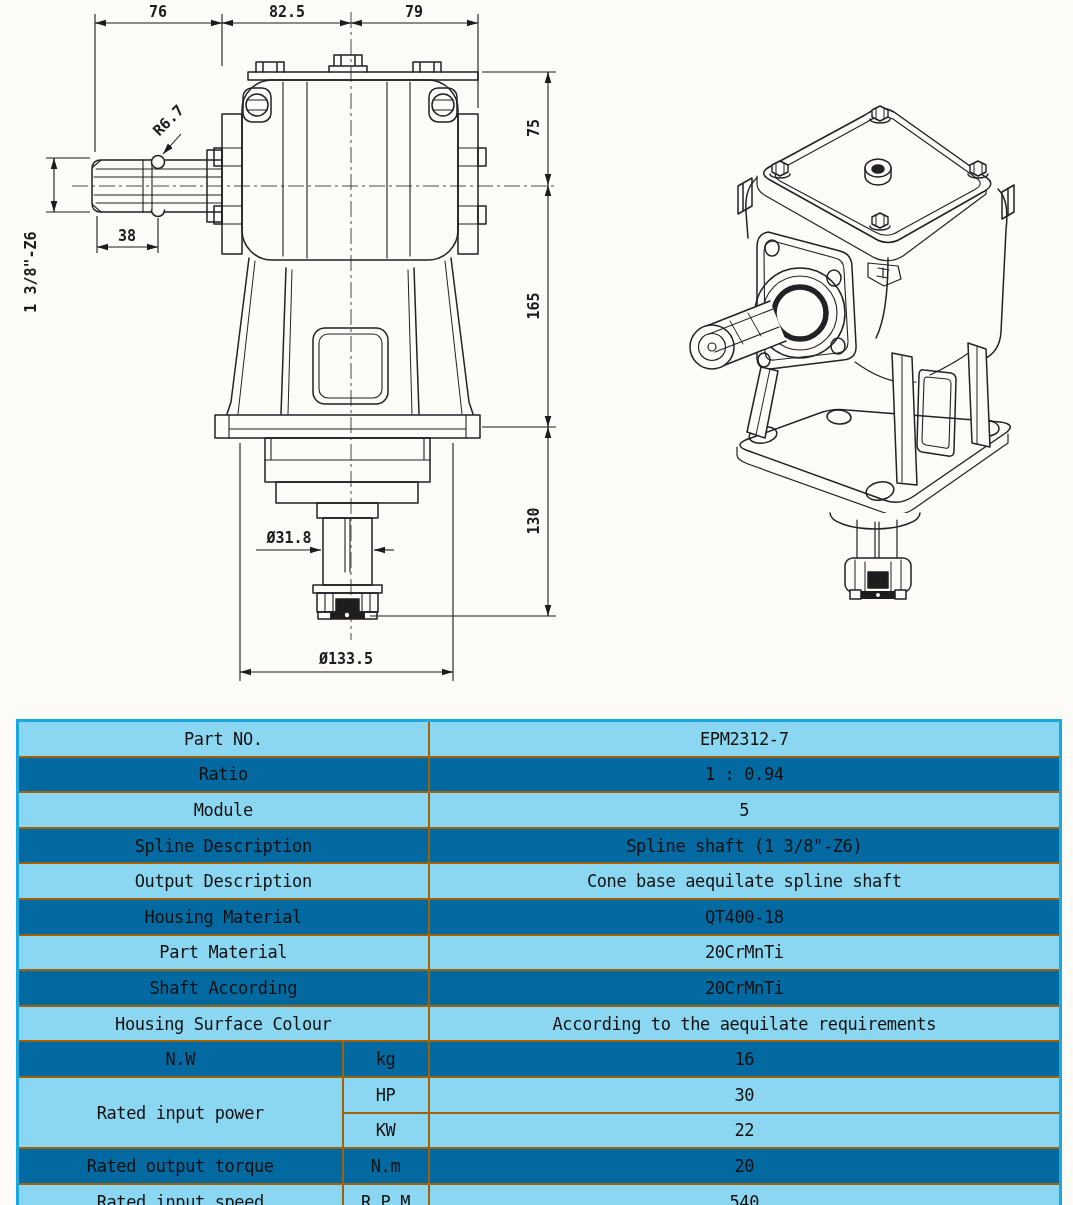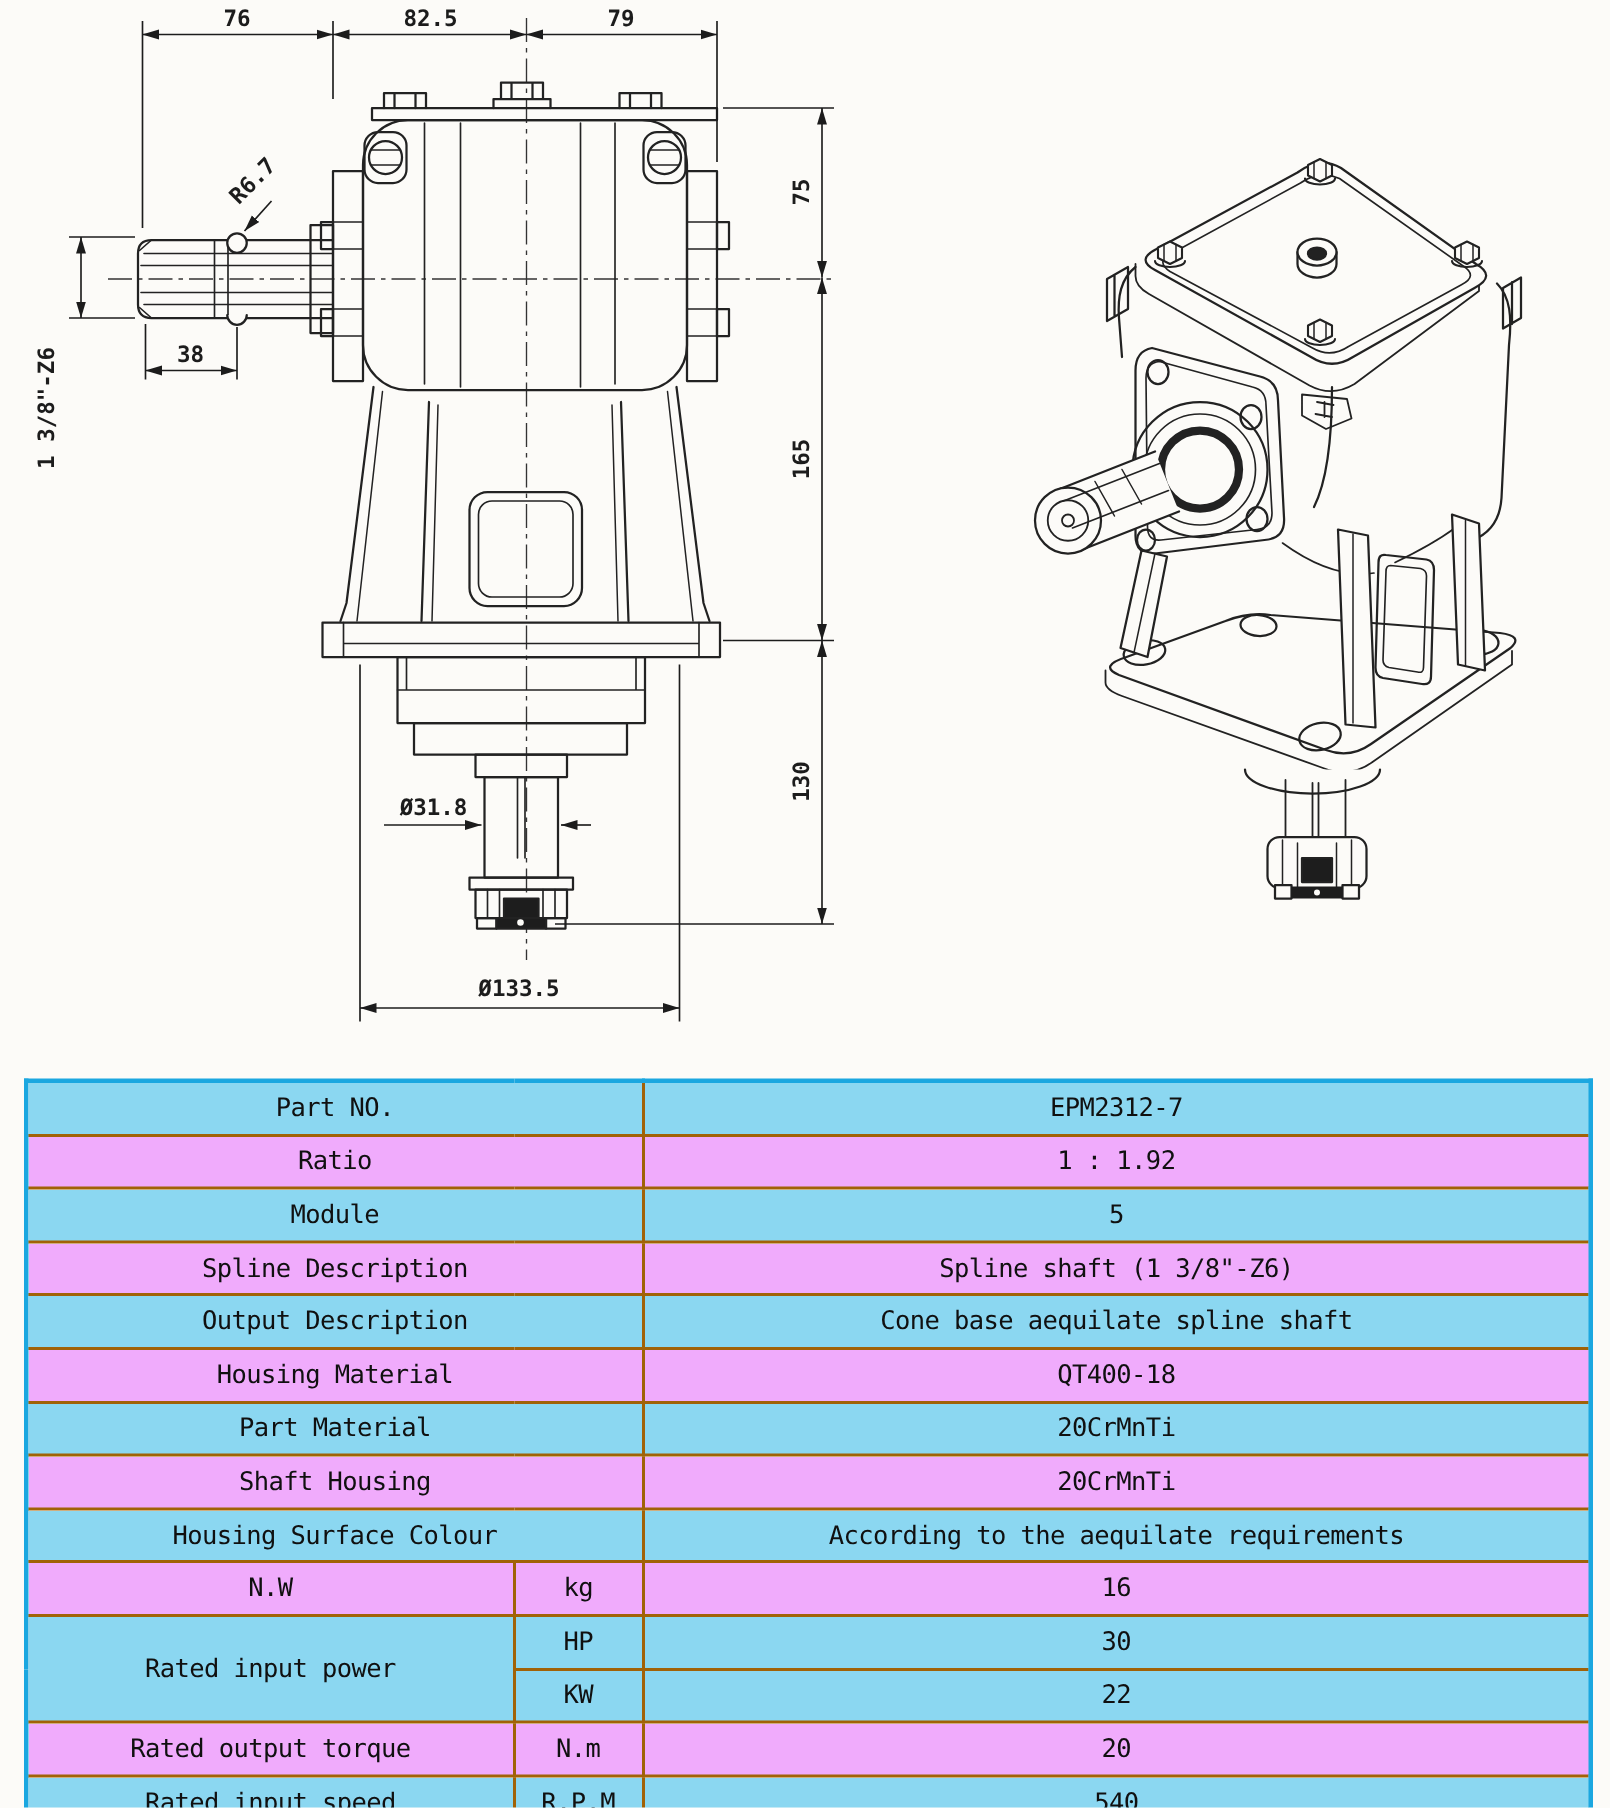--- a/index.html
+++ b/index.html
@@ -22,21 +22,21 @@
     border-collapse:collapse;table-layout:fixed;width:1043px;
     font-size:17px;letter-spacing:-0.4px;color:#101010;
   }
   table.spec td{
     border:2px solid #a16207;
     text-align:center;vertical-align:middle;
     height:33.6px;padding:0 6px;overflow:hidden;white-space:nowrap;
   }
   table.spec{border:3px solid #1ba7e0;}
   tr.blue td{background:#8bd7f1;}
-  tr.white td{background:#f0abfc;}
+  tr.white td{background:#0369a1;}
   td.merged-label{background:#8bd7f1;}
 </style>
 </head>
 <body>
 
 <div class="stage">
 
   <svg style="left:0;top:0" width="600" height="700" viewBox="0 0 600 700">
     <defs>
       <marker id="arr" viewBox="0 0 10 10" refX="10" refY="5" markerWidth="10" markerHeight="10" orient="auto-start-reverse">
@@ -271,21 +271,21 @@
           <col style="width:86px">
           <col style="width:632px">
         </colgroup>
       <tbody>
         <tr class="blue">
           <td colspan="2">Part NO.</td>
           <td>EPM2312-7</td>
         </tr>
         <tr class="white">
           <td colspan="2">Ratio</td>
-          <td>1 : 1.92</td>
+          <td>1 : 0.94</td>
         </tr>
         <tr class="blue">
           <td colspan="2">Module</td>
           <td>5</td>
         </tr>
         <tr class="white">
           <td colspan="2">Spline Description</td>
           <td>Spline shaft (1 3/8"-Z6)</td>
         </tr>
         <tr class="blue">
@@ -294,21 +294,21 @@
         </tr>
         <tr class="white">
           <td colspan="2">Housing Material</td>
           <td>QT400-18</td>
         </tr>
         <tr class="blue">
           <td colspan="2">Part Material</td>
           <td>20CrMnTi</td>
         </tr>
         <tr class="white">
-          <td colspan="2">Shaft Housing</td>
+          <td colspan="2">Shaft According</td>
           <td>20CrMnTi</td>
         </tr>
         <tr class="blue">
           <td colspan="2">Housing Surface Colour</td>
           <td>According to the aequilate requirements</td>
         </tr>
         <tr class="white">
           <td>N.W</td>
           <td>kg</td>
           <td>16</td>

